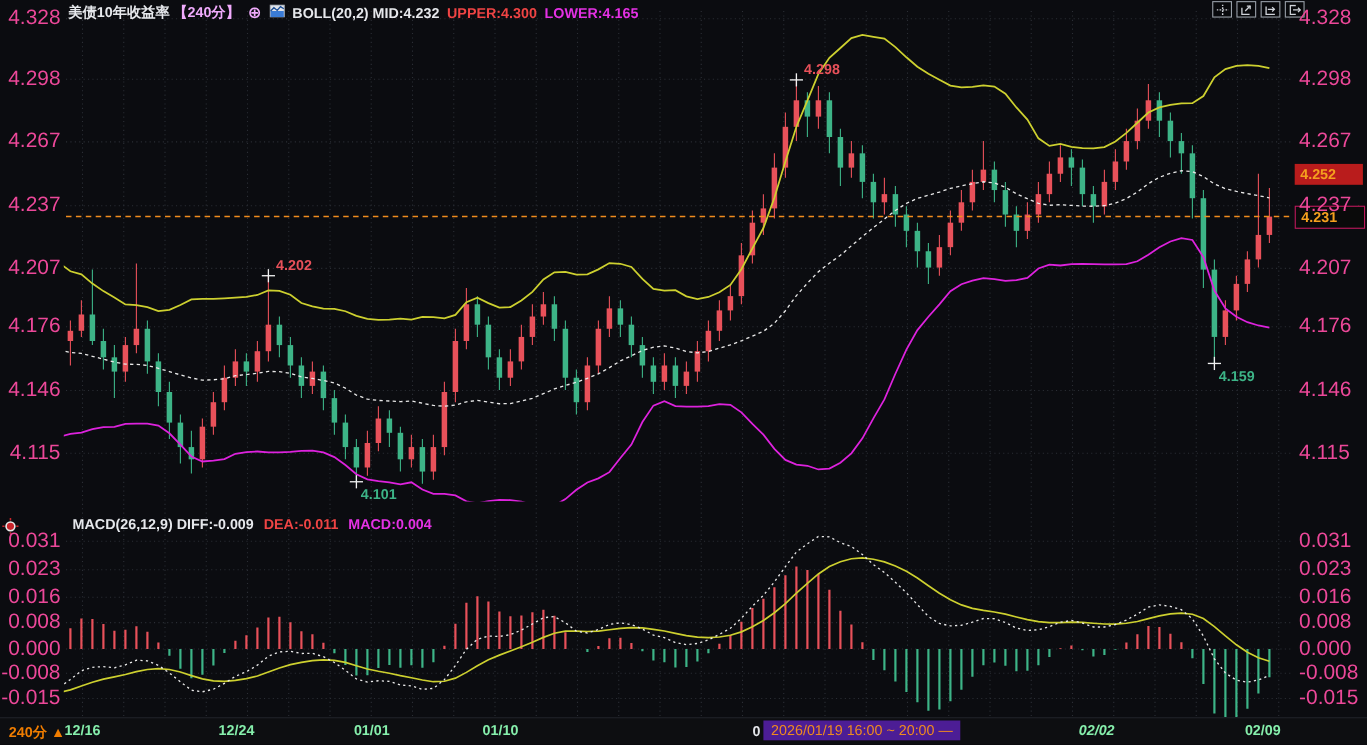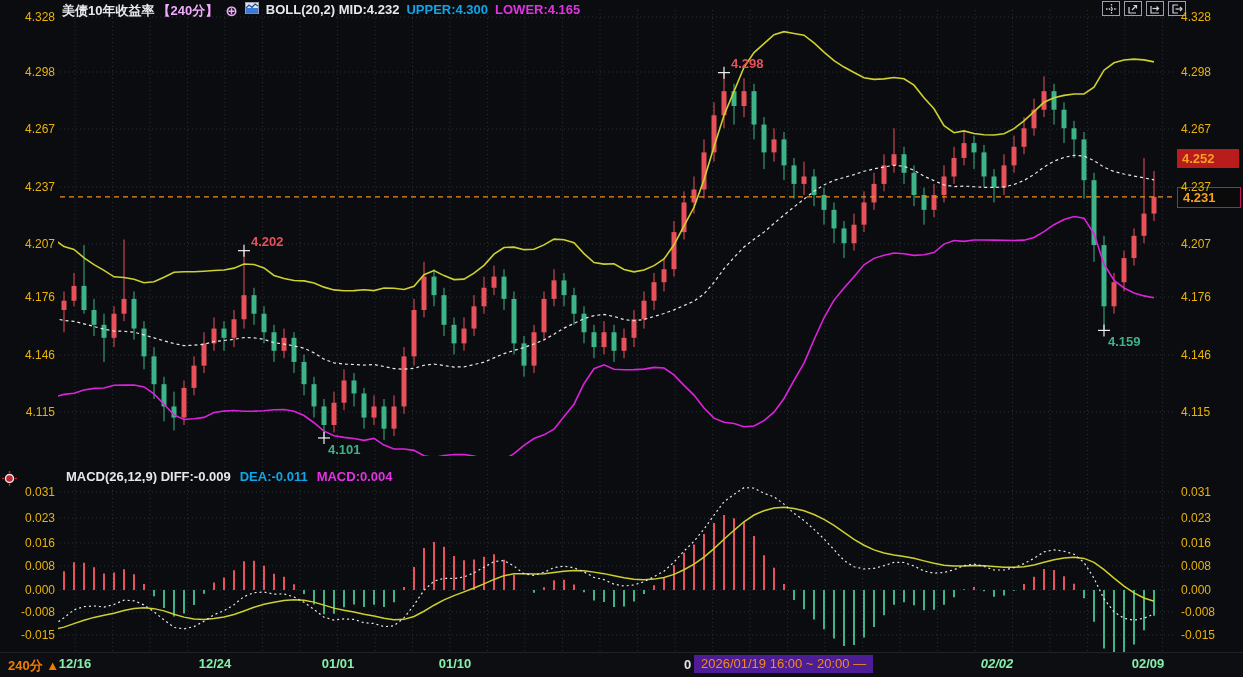--- a/index.html
+++ b/index.html
@@ -1,27 +1,27 @@
 <!DOCTYPE html>
 <html><head>
 <meta charset="utf-8">
 <style>
   html,body{margin:0;padding:0;background:#07080a;}
   #stage{position:relative;width:1243px;height:677px;background:#0b0c10;overflow:hidden;
          font-family:"Liberation Sans","DejaVu Sans",sans-serif;}
   #plot{position:absolute;left:0;top:0;}
-  .axl{position:absolute;font-size:12px;color:#eab308;line-height:14px;white-space:nowrap;}
+  .axl{position:absolute;font-size:19px;color:#ec4899;line-height:14px;white-space:nowrap;}
   .axl-left{left:0;width:55px;text-align:right;}
   .axl-right{left:1181px;text-align:left;}
   .date-label{position:absolute;top:656px;width:70px;text-align:center;font-size:13px;font-weight:bold;color:#86efac;}
-  #header{position:absolute;left:62px;top:2px;display:flex;align-items:flex-start;gap:7px;
+  #header{position:absolute;left:62px;top:2px;display:flex;align-items:center;gap:7px;
           font-size:13px;font-weight:bold;white-space:nowrap;}
   #macd-header{position:absolute;left:66px;top:469px;display:flex;align-items:flex-start;gap:9px;
           font-size:13px;font-weight:bold;white-space:nowrap;}
-  .t-white{color:#e6e8ec;} .t-orange{color:#f0abfc;} .t-yellow{color:#0ea5e9;} .t-magenta{color:#e431e4;}
+  .t-white{color:#e6e8ec;} .t-orange{color:#f0abfc;} .t-yellow{color:#ef4444;} .t-magenta{color:#e431e4;}
   #toolbar{position:absolute;left:1102px;top:1px;display:flex;gap:4px;}
   .tool-btn{width:16px;height:13px;border:1px solid #99a0a9;display:flex;align-items:center;justify-content:center;cursor:pointer;background:rgba(0,0,0,.25);}
   #bottom-bar{position:absolute;left:0;top:652px;width:1243px;height:25px;background:#0d0e11;border-top:1px solid #202228;}
   #interval-btn{position:absolute;left:8px;top:657px;font-size:13px;font-weight:bold;color:#f07d00;cursor:pointer;}
   #crosshair-prefix{position:absolute;left:684px;top:657px;font-size:13px;font-weight:bold;color:#e2e4e8;}
   #crosshair-box{position:absolute;left:694px;top:655px;background:#4c1d95;padding:1px 7px 2px 7px;
                  font-size:13px;color:#f08c1e;white-space:nowrap;}
   .price-badge{position:absolute;left:1177px;width:52px;font-size:13px;font-weight:bold;color:#f5a01e;
                background:#b91c1c;padding:2px 5px;}
   #badge-last{border:1px solid #be185d;background:#0a0a0a;}

